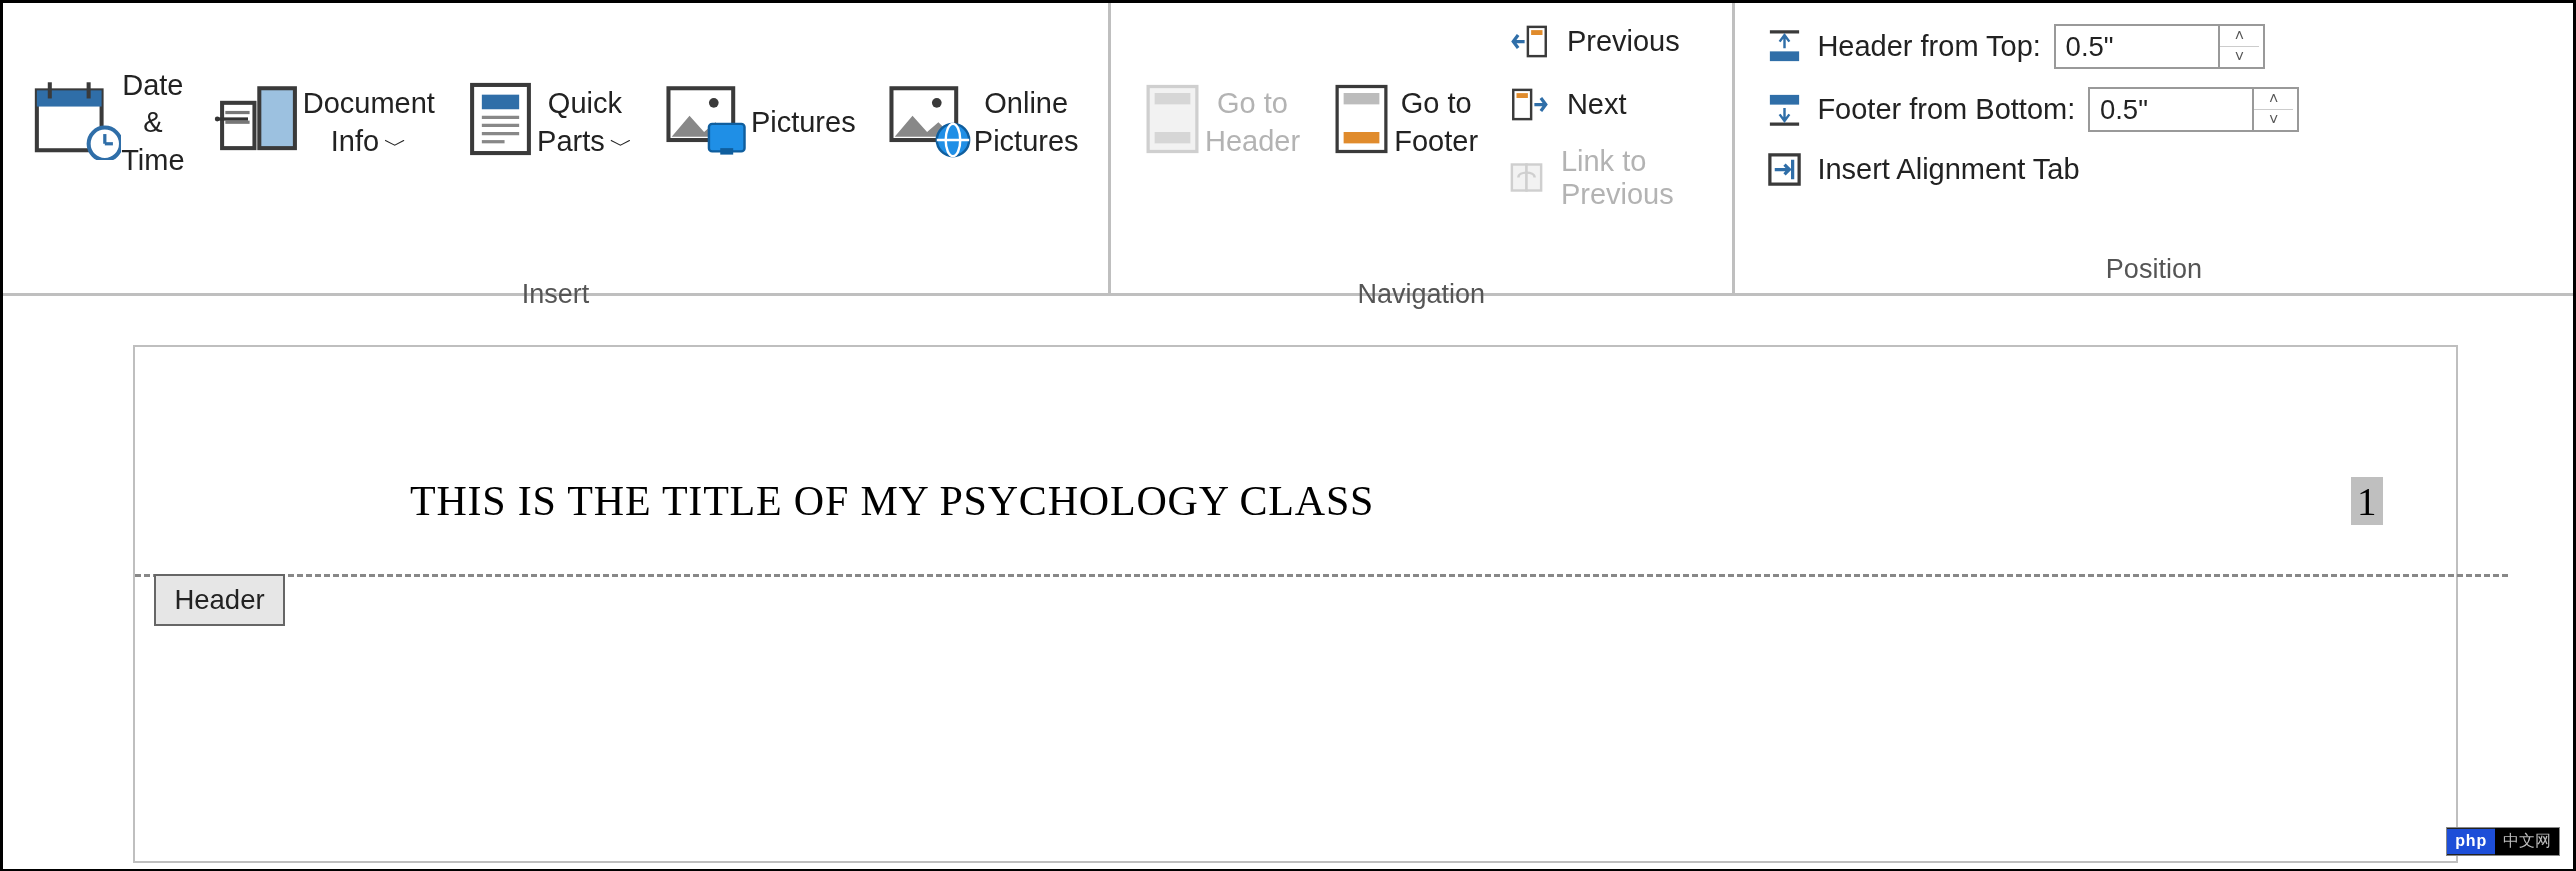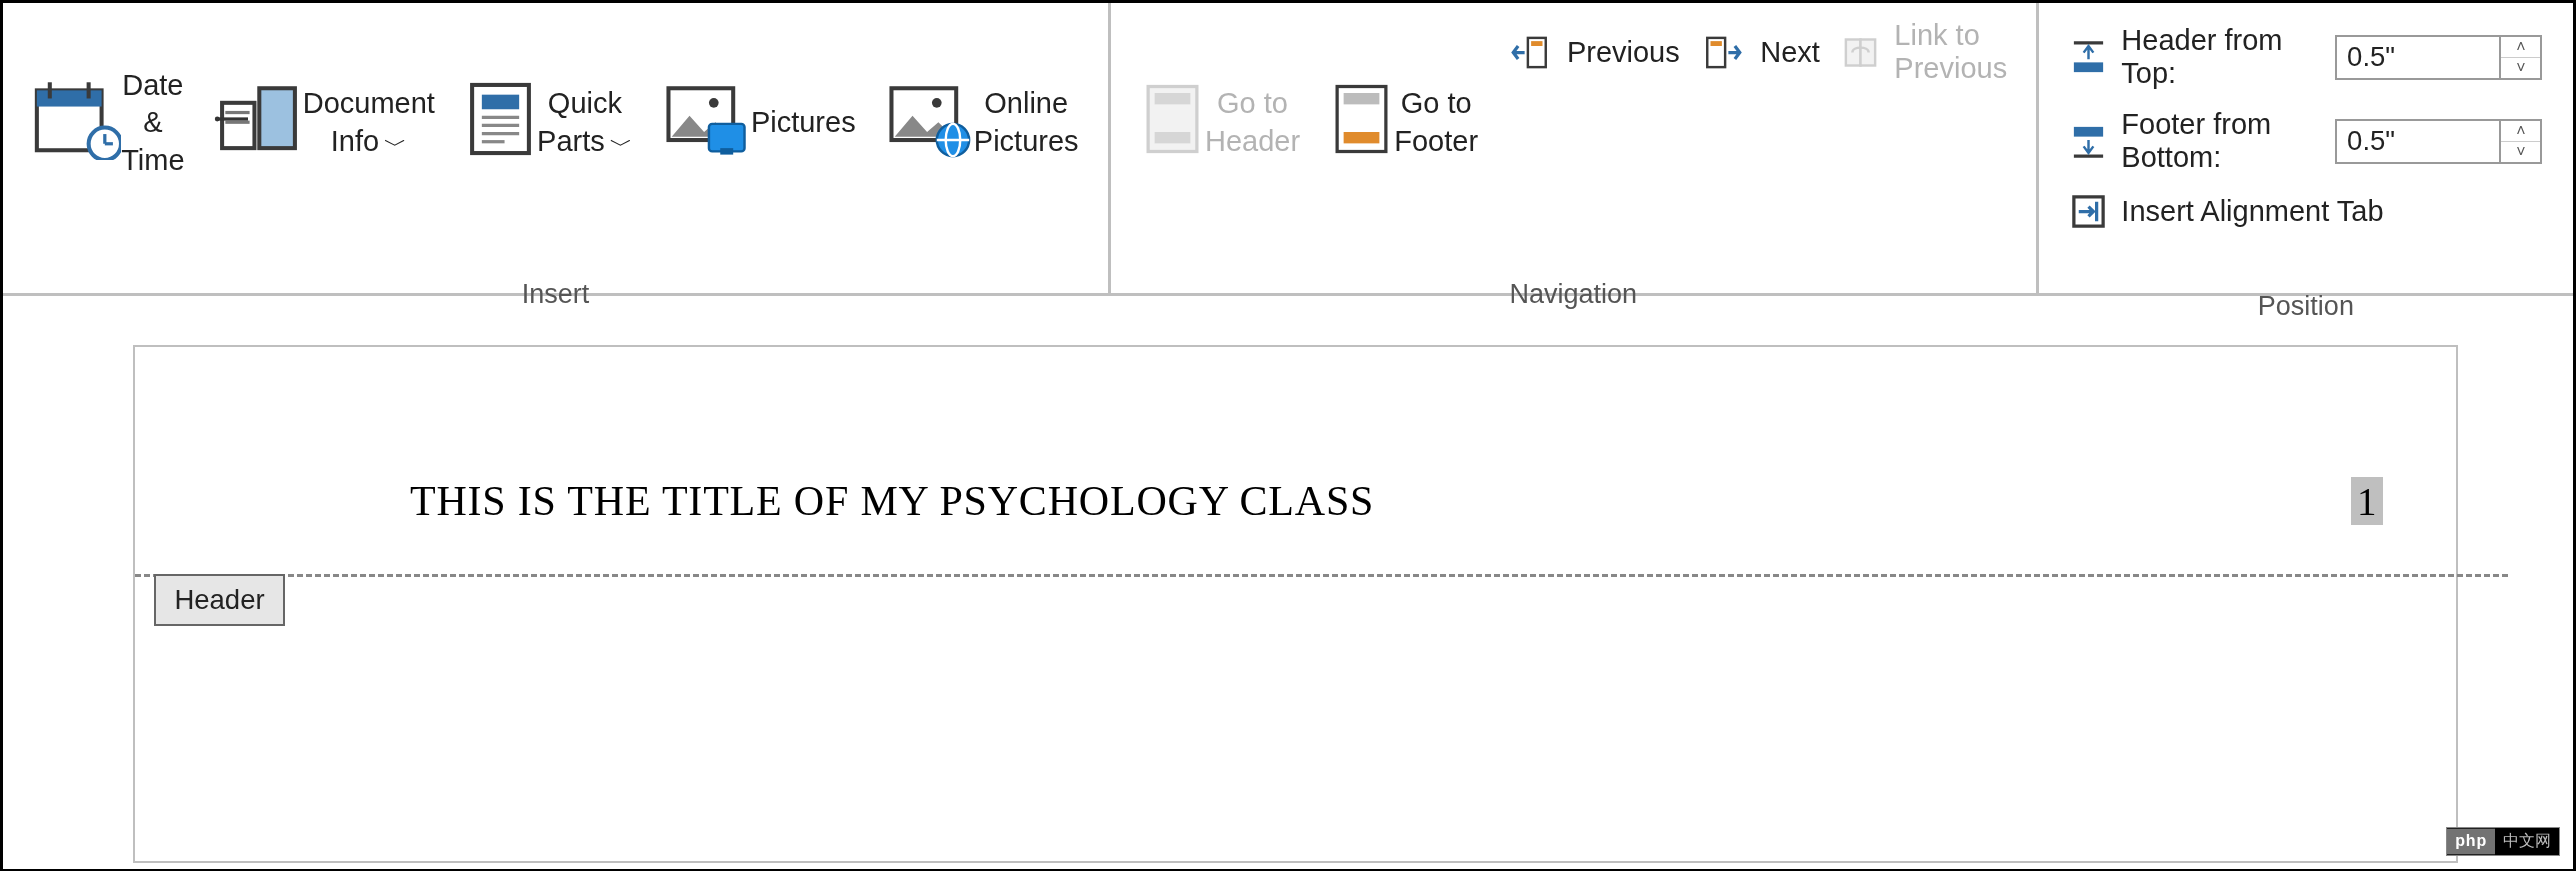--- a/index.html
+++ b/index.html
@@ -12,21 +12,21 @@
 .group-buttons { display: flex; flex: 1; align-items: flex-start; }
 .group-label { text-align: center; font-size: 27px; color: #555; padding-bottom: 8px; padding-top: 8px; margin-top: 44px; }
 
 
 .big-btn { display: flex; flex-direction: row; align-items: center; padding: 6.5px 14.6px; cursor: pointer; min-height: 211px; }
 .big-btn .icon-wrap { height: 89px; display: flex; align-items: center; justify-content: center; margin-bottom: 4.9px; }
 .big-btn .lbl { font-size: 29px; color: #222; text-align: center; line-height: 1.3; margin-top: 3.2px; }
 .big-btn .lbl.disabled { color: #b3b3b3; }
 
 
-.nav-list { display: flex; flex-direction: row; gap: 11.3px; padding-left: 13px; justify-content: center; }
+.nav-list { display: flex; flex-direction: column; gap: 11.3px; padding-left: 13px; justify-content: center; }
 .nav-item { display: flex; align-items: center; gap: 14.6px; cursor: pointer; padding: 3.2px 8px 3.2px 1.6px; }
 .nav-item .lbl { font-size: 29px; color: #222; }
 .nav-item .lbl.disabled { color: #b3b3b3; }
 .nav-icon { width: 45px; height: 45px; display: flex; align-items: center; justify-content: center; }
 
 
 .opt-list { display: flex; flex-direction: column; gap: 18px; padding: 8px 23px 8px 23px; justify-content: center; }
 .opt-item { display: flex; align-items: center; gap: 18px; cursor: pointer; }
 .opt-item .lbl { font-size: 29px; color: #222; }
 .checkbox { width: 32px; height: 32px; border: 3.2px solid #333; border-radius: 2.4px; display: flex; align-items: center; justify-content: center; }
@@ -49,21 +49,21 @@
 .page { width: 2325px; background: #fff; border: 2.4px solid #bfbfbf; min-height: 518px; position: relative; }
 .header-zone { padding: 130px 73px 49px 275px; display: flex; justify-content: space-between; align-items: center; }
 .header-text { font-family: "Times New Roman", serif; font-size: 42px; color: #000; letter-spacing: 0.8px; }
 .page-number { font-family: "Times New Roman", serif; font-size: 39px; background: #bfbfbf; padding: 1.6px 6.5px; }
 .header-divider { border-top: 3.2px dashed #888; margin: 0; width: calc(100% + 52px); position: relative; }
 .header-tab { position: absolute; left: 19.4px; top: -3.2px; background: #e6e6e6; border: 2.4px solid #666; padding: 8px 18px; font-size: 27.5px; color: #222; }
 
 .dropdown-caret { font-size: 23px; margin-left: 4.9px; position: relative; top: 1.6px; }
 
 .php-badge{ position:absolute; right:13px; bottom:13px; display:flex; align-items:center; border:1.6px solid #888; background:#222;}
-.php-badge span:first-child{ background:#737373; color:#fff; font-weight:bold; font-size:16px; padding:3.2px 8px; letter-spacing:0.8px;}
+.php-badge span:first-child{ background:#1d4ed8; color:#fff; font-weight:bold; font-size:16px; padding:3.2px 8px; letter-spacing:0.8px;}
 .php-badge span:last-child{ background:#000; color:#bcbcbc; font-size:16px; padding:3.2px 8px;}
 </style>
 </head>
 <body>
 
 <div class="ribbon">
 
   <div class="group" style="flex:0 0 729px">
     <div class="group-buttons">
 

